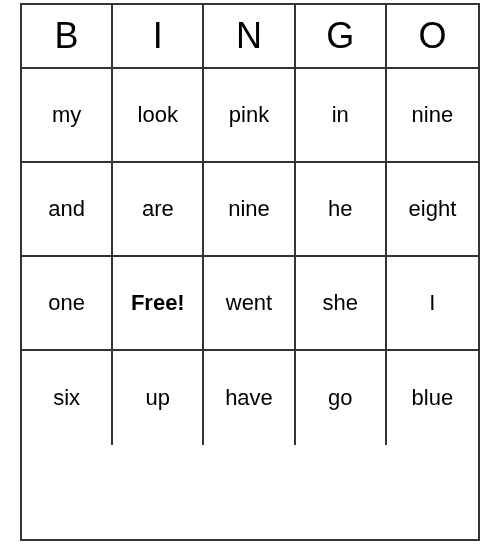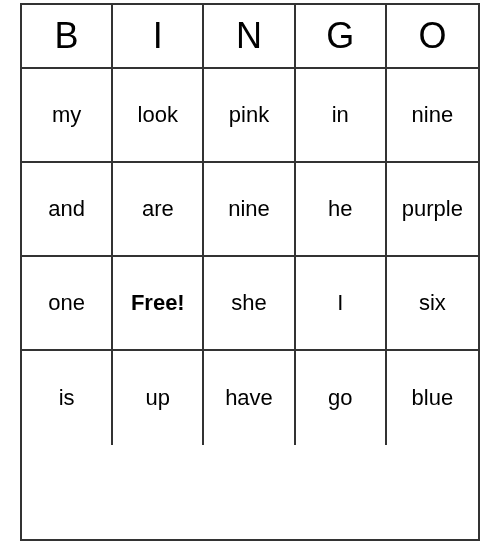--- a/index.html
+++ b/index.html
@@ -87,25 +87,25 @@
   <div class="bingo-grid">
   <div class="bingo-cell">my</div>
       <div class="bingo-cell">look</div>
       <div class="bingo-cell">pink</div>
       <div class="bingo-cell">in</div>
       <div class="bingo-cell">nine</div>
       <div class="bingo-cell">and</div>
       <div class="bingo-cell">are</div>
       <div class="bingo-cell">nine</div>
       <div class="bingo-cell">he</div>
-      <div class="bingo-cell">purple</div>
+      <div class="bingo-cell">eight</div>
       <div class="bingo-cell">one</div>
       <div class="bingo-cell free">Free!</div>
+      <div class="bingo-cell">went</div>
       <div class="bingo-cell">she</div>
       <div class="bingo-cell">I</div>
       <div class="bingo-cell">six</div>
-      <div class="bingo-cell">is</div>
       <div class="bingo-cell">up</div>
       <div class="bingo-cell">have</div>
       <div class="bingo-cell">go</div>
       <div class="bingo-cell">blue</div>
     </div>
 </div>
 
 </body></html>

